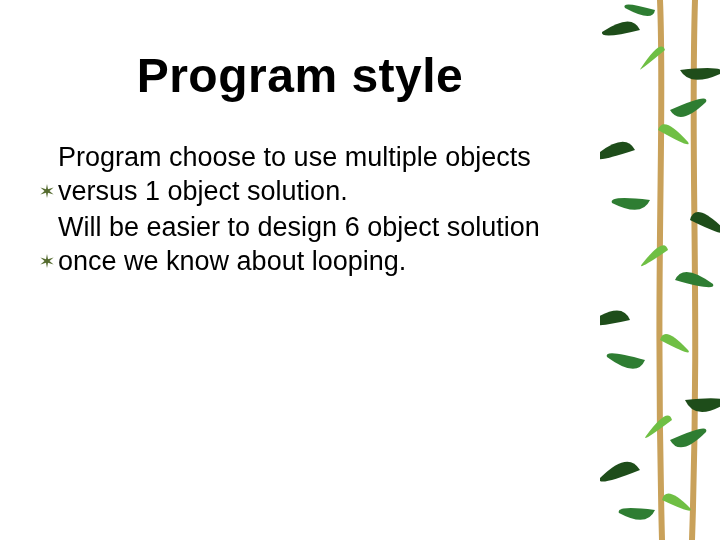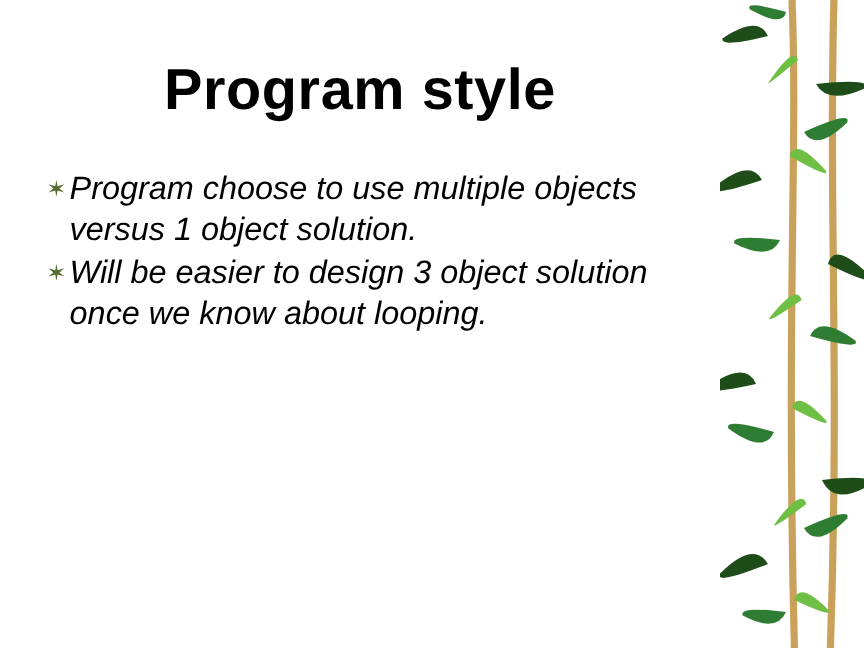--- a/index.html
+++ b/index.html
@@ -32,23 +32,22 @@
     letter-spacing: 0.5px;
   }
   .body {
     position: absolute;
     top: 140px;
     left: 36px;
     width: 530px;
   }
   .item {
     display: flex;
-    align-items: flex-start;
+    align-items: flex-end;
     margin-bottom: 2px;
-    font-style: italic;
   }
   .bullet {
     flex: 0 0 auto;
     width: 22px;
     height: 34px;
     display: flex;
     align-items: center;
     justify-content: center;
   }
   .bullet svg { display: block; }
@@ -89,21 +88,21 @@
     </div>
 
     <div class="item">
       <span class="bullet">
         <svg width="14" height="14" viewBox="0 0 14 14">
           <g fill="#556b2f">
             <polygon points="7,0 8,5.2 13.6,3.5 9.5,7 13.6,10.5 8,8.8 7,14 6,8.8 0.4,10.5 4.5,7 0.4,3.5 6,5.2"></polygon>
           </g>
         </svg>
       </span>
-      <span class="text">Will be easier to design 3 object solution once we know about looping.</span>
+      <span class="text">Will be easier to design 6 object solution once we know about looping.</span>
     </div>
 
 
   </div>
 
   <div class="deco">
     <svg width="120" height="540" viewBox="0 0 120 540">
 
       <g stroke-width="6" fill="none" stroke="#c9a15a">
         <path d="M60 0 C 65 120, 55 260, 62 540"></path>

